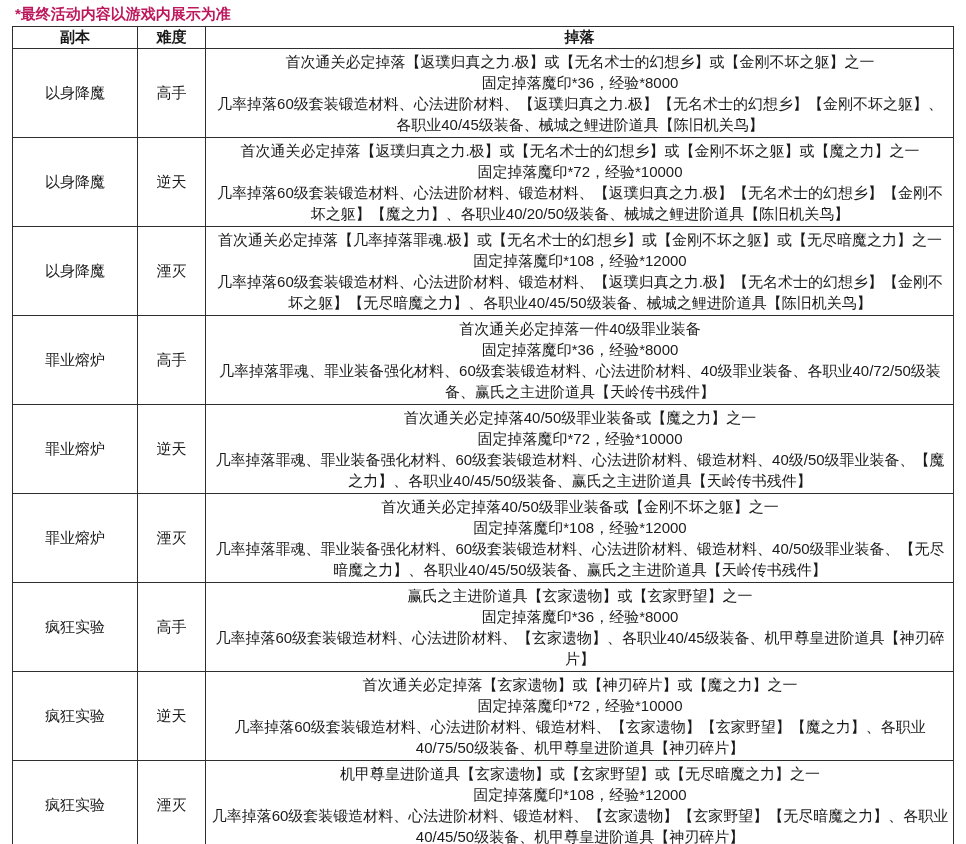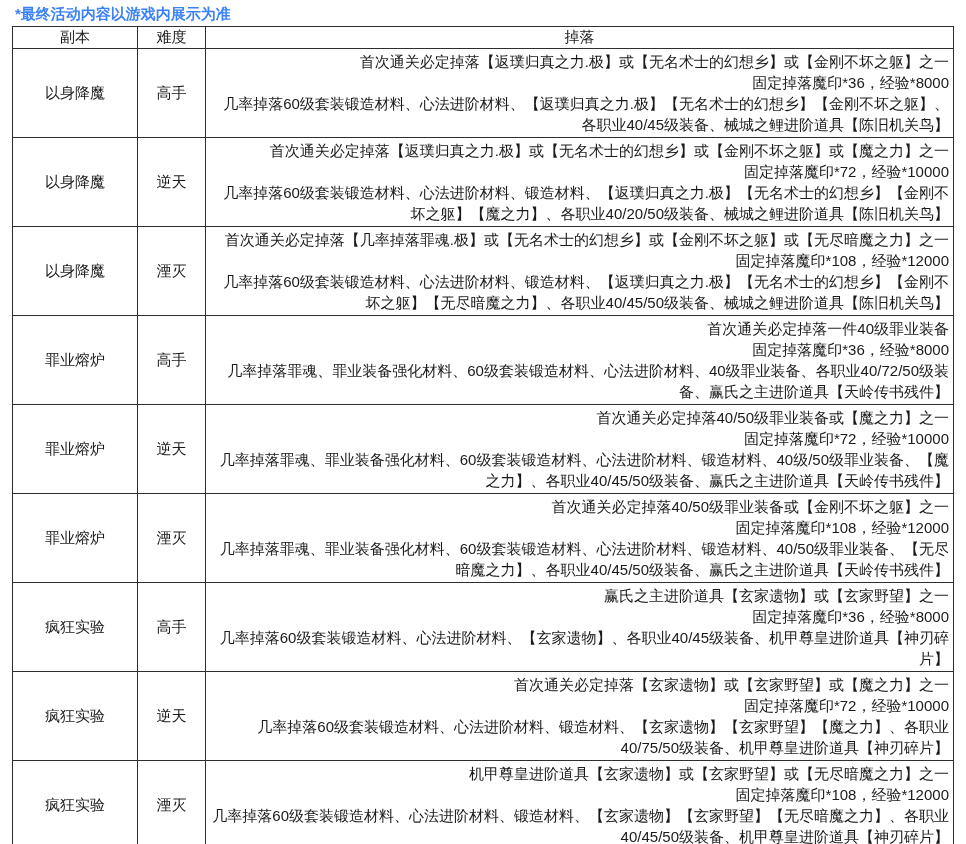--- a/index.html
+++ b/index.html
@@ -10,52 +10,52 @@
     font-family: "Liberation Sans", "DejaVu Sans", sans-serif;
     color: #1a1a1a;
   }
   .page {
     width: 966px;
     min-height: 844px;
     box-sizing: border-box;
     padding-top: 2px;
   }
   .note {
-    color: #3b82f6;
+    color: #be185d;
     font-weight: bold;
     font-size: 15px;
     line-height: 20px;
     padding: 2px 0 2px 15px;
   }
   table.drop-table {
     border-collapse: collapse;
     table-layout: fixed;
     margin-left: 12px;
     width: 941px;
   }
   table.drop-table th,
   table.drop-table td {
     border: 1px solid #2e2e2e;
     box-sizing: border-box;
     font-size: 15px;
   }
   table.drop-table th {
-    font-weight: normal;
+    font-weight: bold;
     height: 22px;
     padding: 1px 2px;
     text-align: center;
     vertical-align: middle;
   }
   td.center-cell {
     text-align: center;
     vertical-align: middle;
     padding: 14px;
   }
   td.drops-cell {
-    text-align: right;
+    text-align: center;
     vertical-align: middle;
     padding: 2px 4px 2px 5px;
   }
   td.drops-cell .drop-line {
     line-height: 21px;
   }
   tbody tr {
     height: 88px;
   }
 </style>
@@ -148,21 +148,21 @@
           <div class="drop-line">赢氏之主进阶道具【玄家遗物】或【玄家野望】之一</div>
           <div class="drop-line">固定掉落魔印*36，经验*8000</div>
           <div class="drop-line">几率掉落60级套装锻造材料、心法进阶材料、【玄家遗物】、各职业40/45级装备、机甲尊皇进阶道具【神刃碎片】</div>
         </td>
       </tr>
 
       <tr>
         <td class="center-cell">疯狂实验</td>
         <td class="center-cell">逆天</td>
         <td class="drops-cell">
-          <div class="drop-line">首次通关必定掉落【玄家遗物】或【玄家野望】或【魔之力】之一</div>
+          <div class="drop-line">首次通关必定掉落【玄家遗物】或【神刃碎片】或【魔之力】之一</div>
           <div class="drop-line">固定掉落魔印*72，经验*10000</div>
           <div class="drop-line">几率掉落60级套装锻造材料、心法进阶材料、锻造材料、【玄家遗物】【玄家野望】【魔之力】、各职业40/75/50级装备、机甲尊皇进阶道具【神刃碎片】</div>
         </td>
       </tr>
 
       <tr>
         <td class="center-cell">疯狂实验</td>
         <td class="center-cell">湮灭</td>
         <td class="drops-cell">
           <div class="drop-line">机甲尊皇进阶道具【玄家遗物】或【玄家野望】或【无尽暗魔之力】之一</div>

